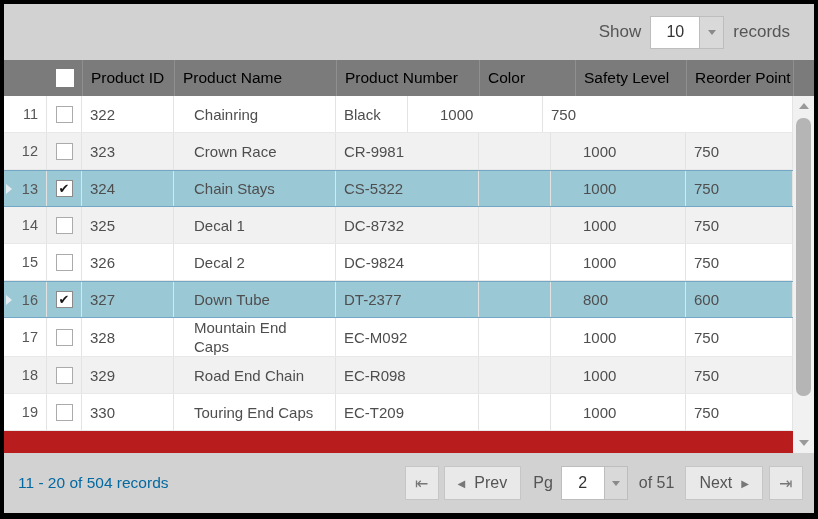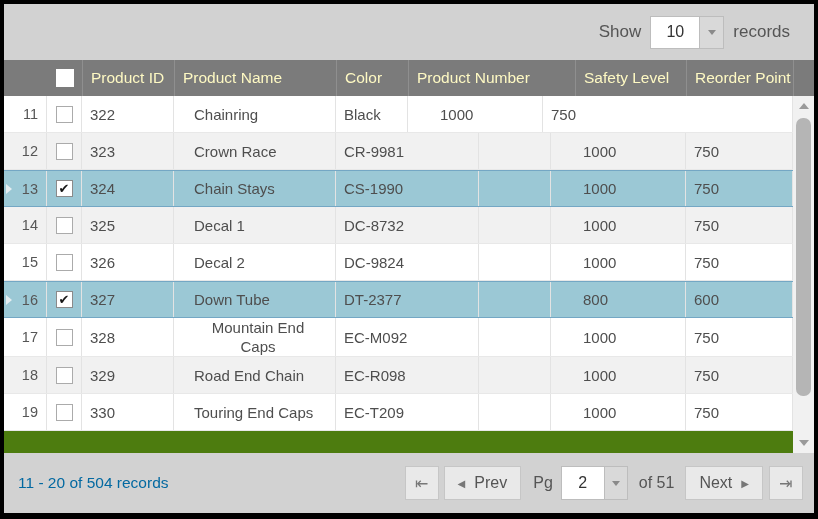--- a/index.html
+++ b/index.html
@@ -36,21 +36,21 @@
   }
   .tri-down {
     width:0; height:0;
     border-left:4px solid transparent; border-right:4px solid transparent;
     border-top:5px solid #8a8a8a;
   }
 
   
   .thead {
     height:36px; flex:0 0 36px;
-    background:#7b7b7b; color:#fef9c3;
+    background:#7b7b7b; color:#000000;
     display:flex; align-items:stretch;
     font-size:15.5px;
   }
   .th {
     display:flex; align-items:center;
     padding-left:8px;
     border-left:1px solid #8f8f8f;
     overflow:hidden; white-space:nowrap;
   }
   .th.col-num, .th.col-cb { border-left:none; }
@@ -62,21 +62,21 @@
   .col-cb      { width:35px;  flex:0 0 35px; }
   .col-id      { width:92px;  flex:0 0 92px; }
   .col-name    { width:162px; flex:0 0 162px; }
   .col-number  { width:143px; flex:0 0 143px; }
   .col-color   { width:72px;  flex:0 0 72px; }
   .col-safety  { width:111px; flex:0 0 111px;margin-left:24px; }
   .col-reorder { flex:1 1 auto; }
   .col-spacer  { width:21px; flex:0 0 21px; border-left:1px solid #8f8f8f; }
 
   
-  .tbody-wrap { flex:1 1 auto; display:flex; overflow:hidden; background:#4d7c0f;text-align:center; }
+  .tbody-wrap { flex:1 1 auto; display:flex; overflow:hidden; background:#b91c1c; }
   .tbody { flex:1 1 auto; overflow:hidden; }
 
   .row {
     display:flex; align-items:stretch;
     min-height:37px;
     background:#fff;
     border-bottom:1px solid #e8e8e8;
     font-size:15px; color:#4e4e4e;
     position:relative;
   }
@@ -194,22 +194,22 @@
     <span class="lbl">records</span>
   </div>
 
   <div class="thead">
     <div class="th col-num"></div>
     <div class="th col-cb">
       <span class="hcb"></span>
     </div>
     <div class="th col-id">Product ID</div>
     <div class="th col-name">Product Name</div>
+    <div class="th col-number">Product Number</div>
     <div class="th col-color">Color</div>
-    <div class="th col-number">Product Number</div>
     <div class="th col-safety">Safety Level</div>
     <div class="th col-reorder">Reorder Point</div>
     <div class="th col-spacer"></div>
   </div>
 
   <div class="tbody-wrap">
     <div class="tbody" id="tbody">
         <div class="row">
           <div class="cell col-num">
             <span>11</span>
@@ -246,21 +246,21 @@
             <span class="marker"></span>
             <span>13</span>
           </div>
           <div class="cell col-cb">
             <span class="cb checked">✔</span>
           </div>
           <div class="cell col-id">324</div>
           <div class="cell col-name">
             <span>Chain Stays</span>
           </div>
-          <div class="cell col-number">CS-1990</div>
+          <div class="cell col-number">CS-5322</div>
           <div class="cell col-color"></div>
           <div class="cell col-safety">1000</div>
           <div class="cell col-reorder">750</div>
         </div>
         <div class="row alt">
           <div class="cell col-num">
             <span>14</span>
           </div>
           <div class="cell col-cb">
             <span class="cb"></span>

